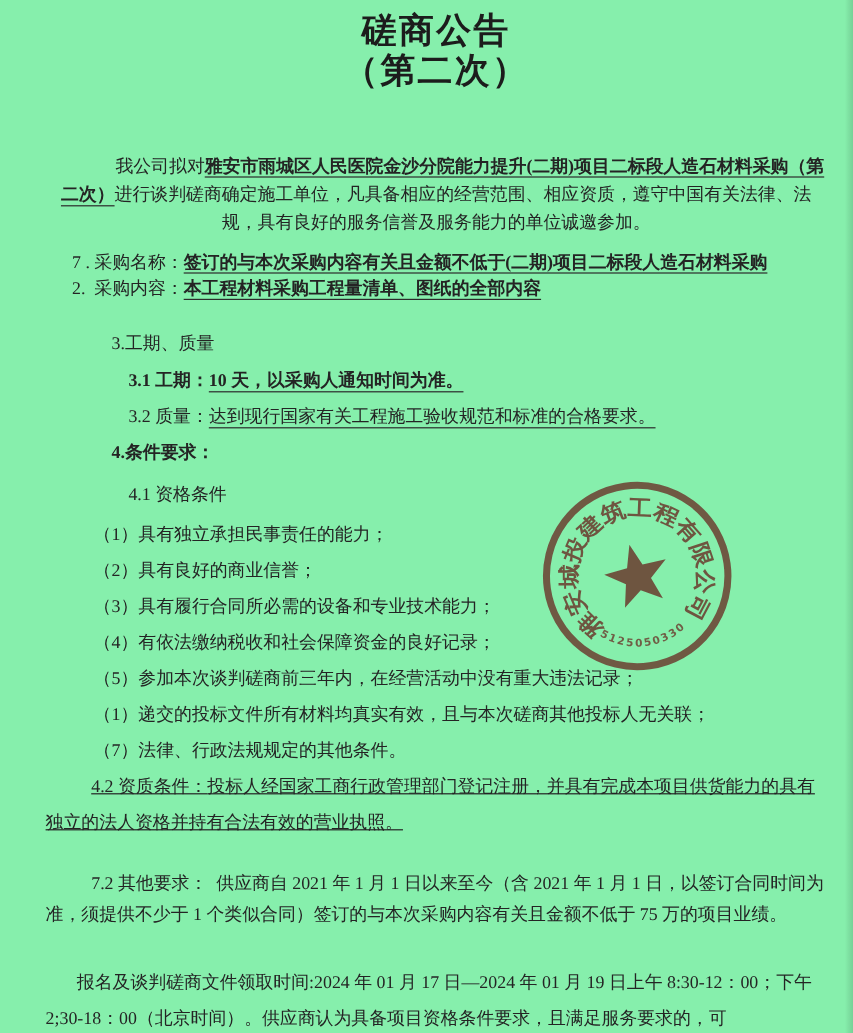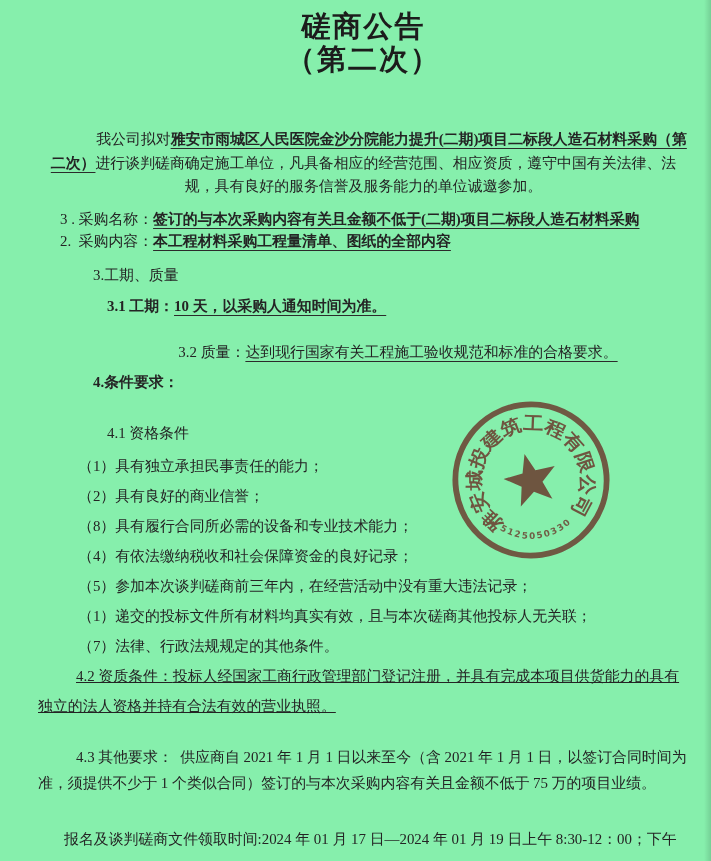--- a/index.html
+++ b/index.html
@@ -25,25 +25,25 @@
     text-decoration:underline;
     text-underline-offset:4px;
     text-decoration-thickness:1.2px;
     text-decoration-color:#2b2b2b;
   }
   .bold{font-weight:700;}
   .pre{white-space:pre-wrap;}
   .intro{margin-top:52px;line-height:23.5px;text-indent:56px;text-align:center;}
   .item{margin-top:0;line-height:22px;padding-left:22px;}
   .items{margin-top:9px;}
-  .h3{margin-top:12px;padding-left:55px;line-height:22px;}
+  .h3{margin-top:24px;padding-left:55px;line-height:22px;}
   .s31{margin-top:9px;padding-left:69px;line-height:22px;font-weight:bold;}
-  .s32{margin-top:24px;padding-left:69px;line-height:22px;text-align:center;}
+  .s32{margin-top:8px;padding-left:69px;line-height:22px;}
   .h4{margin-top:8px;padding-left:55px;line-height:22px;font-weight:700;}
-  .s41{margin-top:29px;padding-left:69px;line-height:22px;}
+  .s41{margin-top:13px;padding-left:69px;line-height:22px;}
   .conds{margin-top:7px;padding-left:40px;line-height:30px;}
   .s42{margin-top:0;line-height:30px;text-indent:38px;text-decoration:underline;}
   .s43{margin-top:23px;line-height:26px;text-indent:38px;}
   .footerp{margin-top:28px;line-height:30px;text-indent:26px;}
   .stamp{
     position:absolute;left:447px;top:396px;width:168px;height:168px;
     transform:rotate(-8deg);
     mix-blend-mode:multiply;
     opacity:.92;
   }
@@ -53,47 +53,47 @@
 
 <div class="page">
   <div class="content">
 
     <div class="title">磋商公告</div>
     <div class="title">（第二次）</div>
 
     <div class="intro"><span>我公司拟对</span><span class="u bold">雅安市雨城区人民医院金沙分院能力提升(二期)项目二标段人造石材料采购（第二次）</span><span>进行谈判磋商确定施工单位，凡具备相应的经营范围、相应资质，遵守中国有关法律、法规，具有良好的服务信誉及服务能力的单位诚邀参加。</span></div>
 
     <div class="items">
-      <div class="item pre"><span>3 . 采购名称：</span><span class="u bold">签订的与本次采购内容有关且金额不低于(二期)项目二标段人造石材料采购</span></div>
+      <div class="item pre"><span>7 . 采购名称：</span><span class="u bold">签订的与本次采购内容有关且金额不低于(二期)项目二标段人造石材料采购</span></div>
       <div class="item pre"><span>2.  采购内容：</span><span class="u bold">本工程材料采购工程量清单、图纸的全部内容</span></div>
     </div>
 
     <div class="h3">3.工期、质量</div>
 
     <div class="s31"><span>3.1 工期：</span><span class="u">10 天，以采购人通知时间为准。</span></div>
 
     <div class="s32"><span>3.2 质量：</span><span class="u">达到现行国家有关工程施工验收规范和标准的合格要求。</span></div>
 
     <div class="h4">4.条件要求：</div>
 
     <div class="s41">4.1 资格条件</div>
 
     <div class="conds">
       <div>（1）具有独立承担民事责任的能力；</div>
       <div>（2）具有良好的商业信誉；</div>
-      <div>（8）具有履行合同所必需的设备和专业技术能力；</div>
+      <div>（3）具有履行合同所必需的设备和专业技术能力；</div>
       <div>（4）有依法缴纳税收和社会保障资金的良好记录；</div>
       <div>（5）参加本次谈判磋商前三年内，在经营活动中没有重大违法记录；</div>
       <div>（1）递交的投标文件所有材料均真实有效，且与本次磋商其他投标人无关联；</div>
       <div>（7）法律、行政法规规定的其他条件。</div>
     </div>
 
     <div class="s42"><span>4.2 资质条件：</span><span>投标人经国家工商行政管理部门登记注册，并具有完成本项目供货能力的具有独立的法人资格并持有合法有效的营业执照。</span></div>
 
-    <div class="s43"><span class="pre">4.3 其他要求：  </span><span>供应商自 2021 年 1 月 1 日以来至今（含 2021 年 1 月 1 日，以签订合同时间为准，须提供不少于 1 个类似合同）签订的与本次采购内容有关且金额不低于 75 万的项目业绩。</span></div>
+    <div class="s43"><span class="pre">7.2 其他要求：  </span><span>供应商自 2021 年 1 月 1 日以来至今（含 2021 年 1 月 1 日，以签订合同时间为准，须提供不少于 1 个类似合同）签订的与本次采购内容有关且金额不低于 75 万的项目业绩。</span></div>
 
     <div class="footerp">报名及谈判磋商文件领取时间:2024 年 01 月 17 日—2024 年 01 月 19 日上午 8:30-12：00；下午 2;30-18：00（北京时间）。供应商认为具备项目资格条件要求，且满足服务要求的，可</div>
 
   </div>
 
   <svg class="stamp" viewBox="0 0 200 200" aria-hidden="true">
     <defs>
       <path id="arcTop" d="M 61.4,146 A 60 60 0 1 1 138.6,146" fill="none"></path>
       <path id="arcBottom" d="M 42.7,140.2 A 70 70 0 0 0 157.3,140.2" fill="none"></path>
     </defs>

